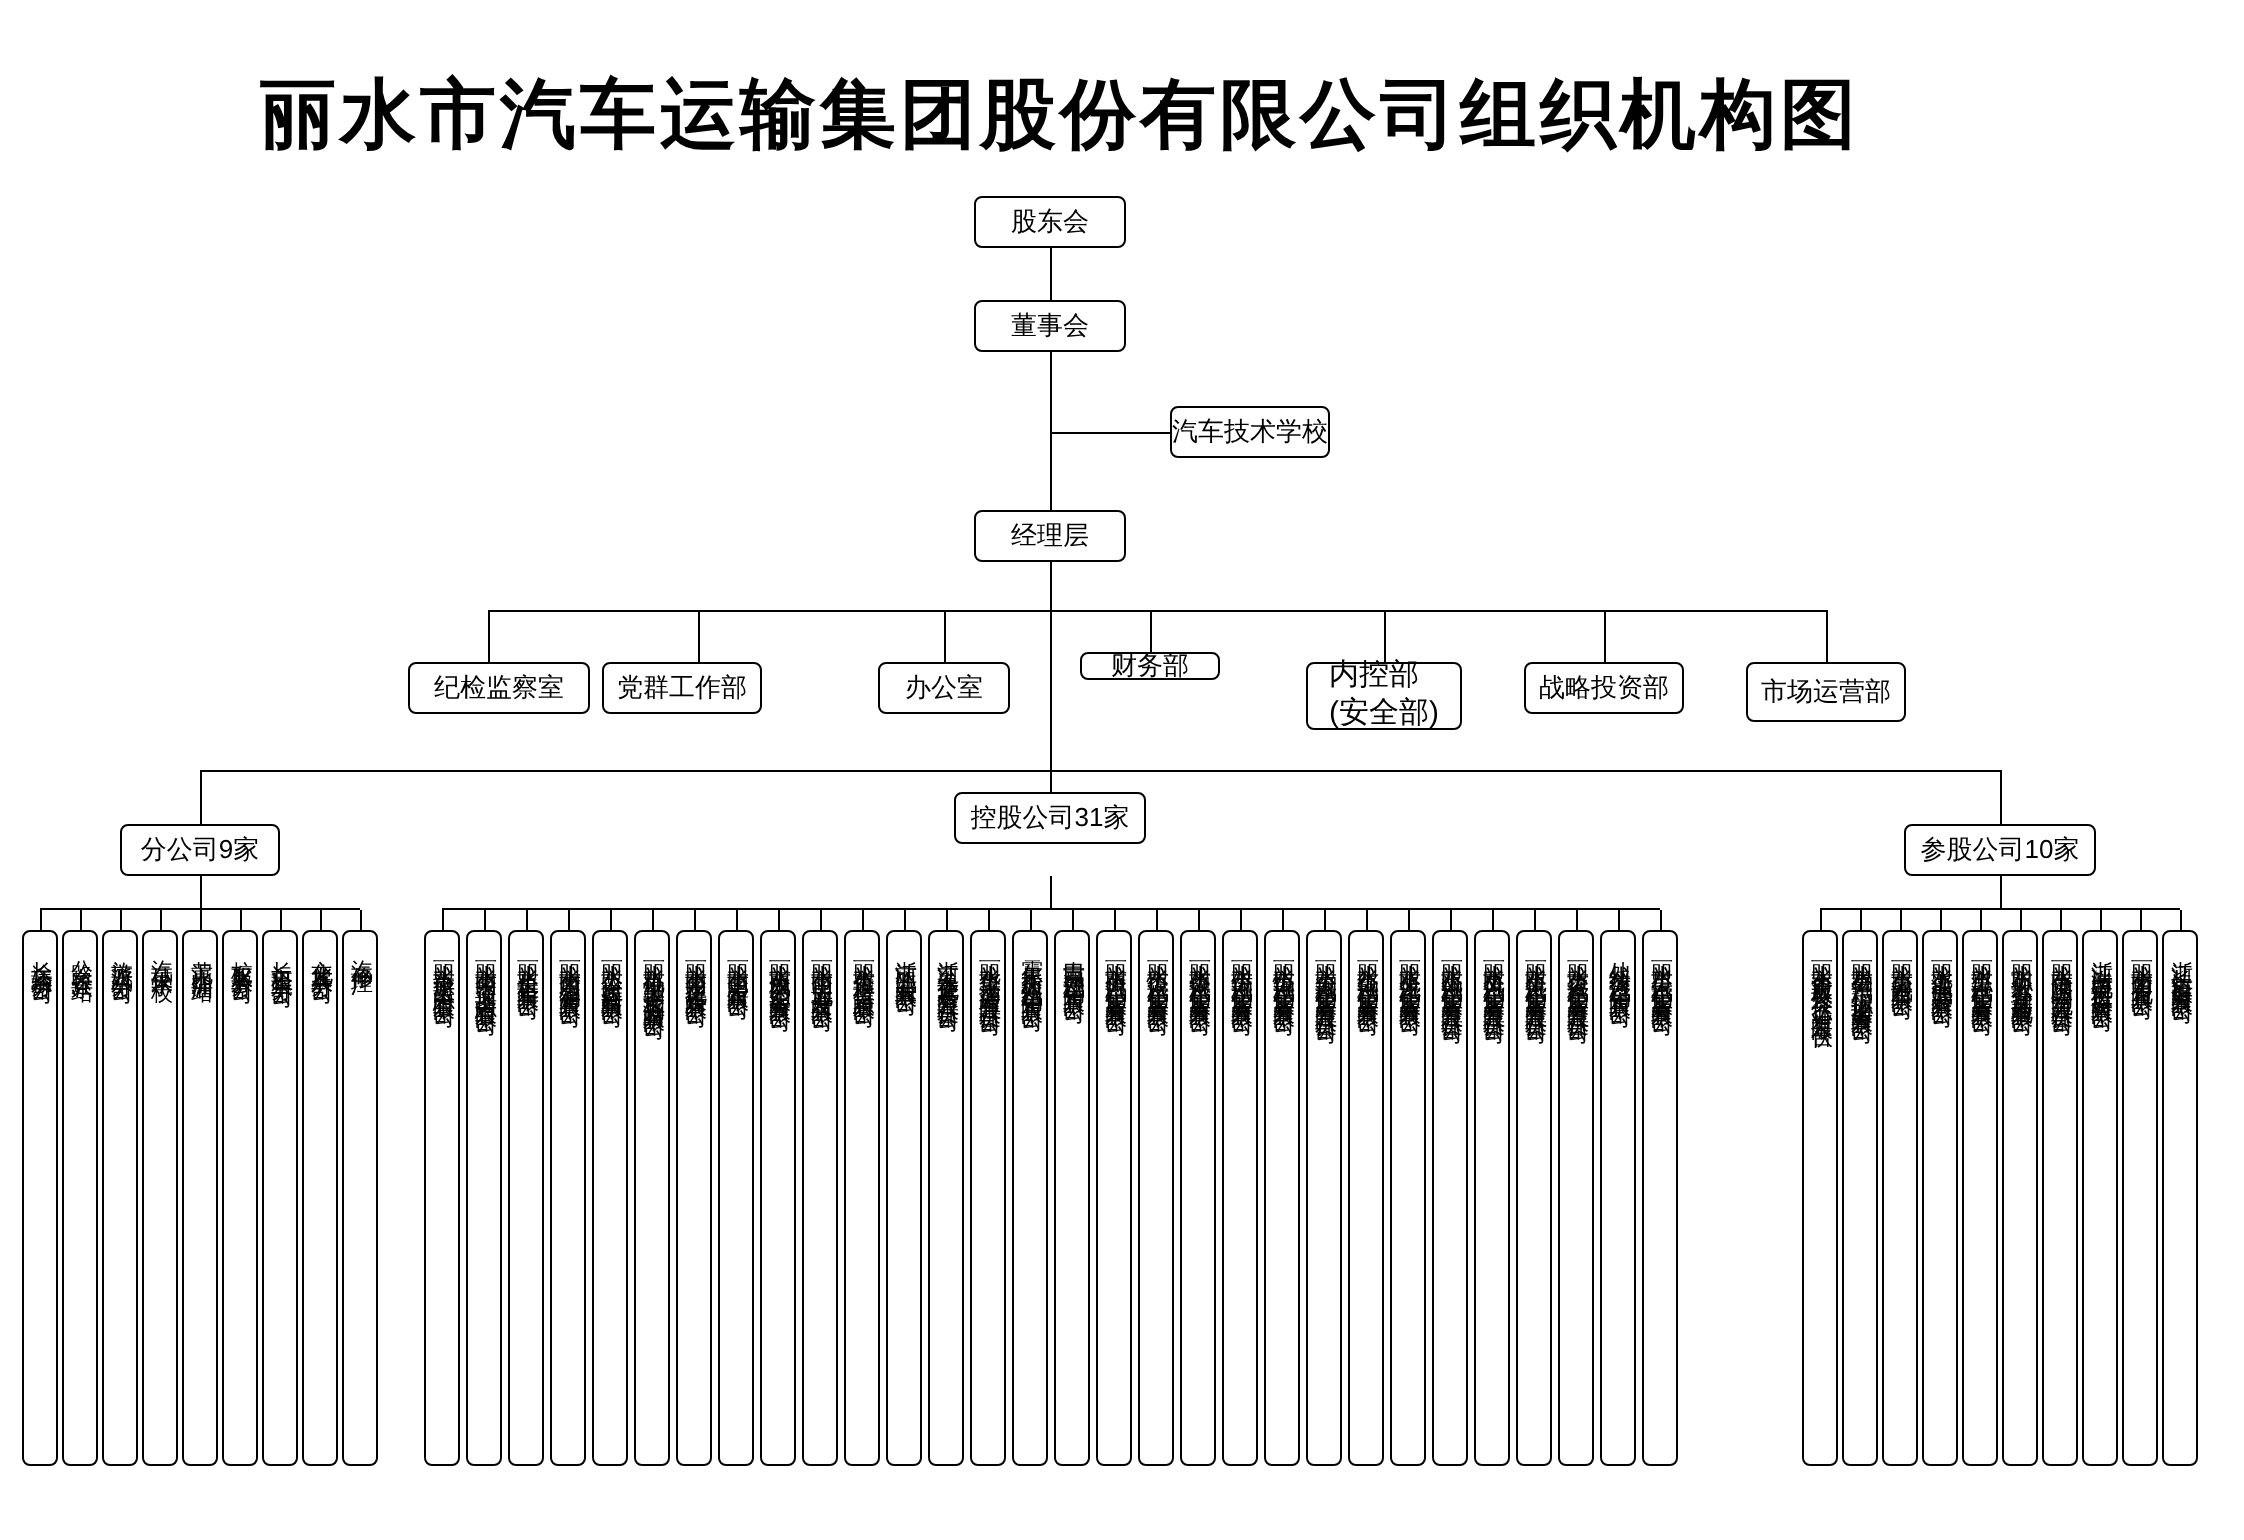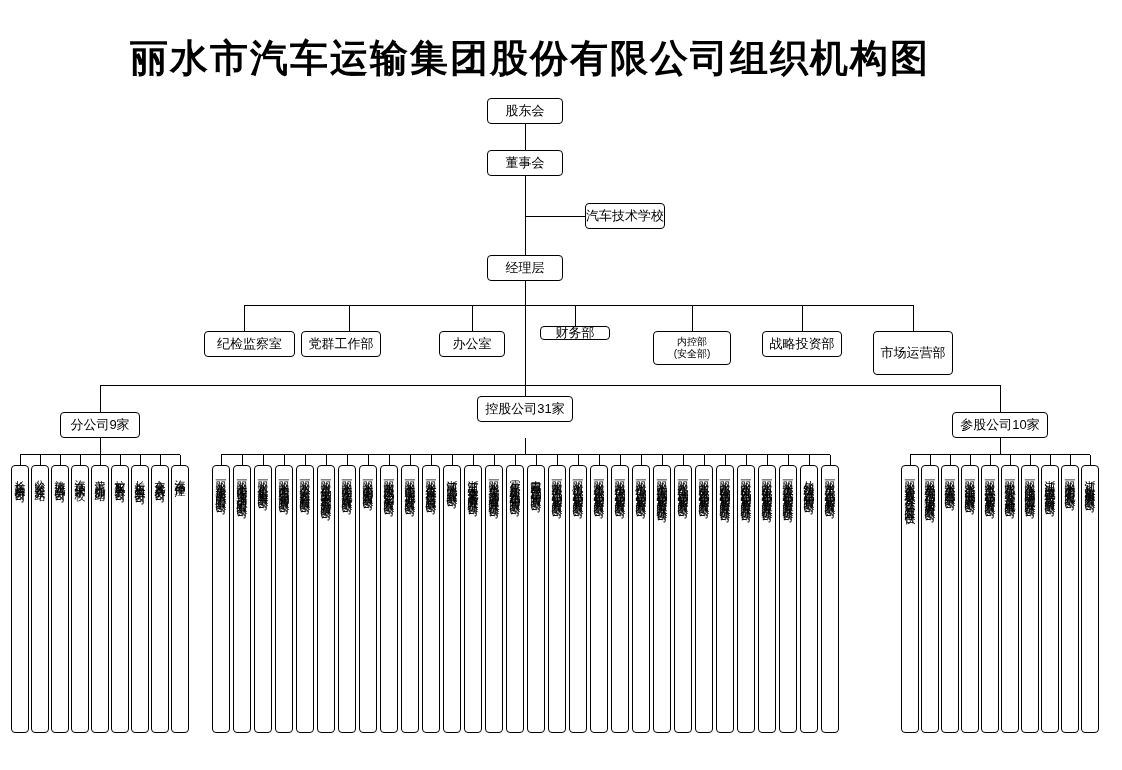--- a/index.html
+++ b/index.html
@@ -7,21 +7,21 @@
     position:relative;width:1122px;height:770px;background:#fff;color:#000;
     font-family:"Liberation Sans","DejaVu Sans",sans-serif;overflow:hidden;
   }
   .title{
     position:absolute;top:36px;left:0;width:1060px;text-align:center;
     font-size:38px;font-weight:700;letter-spacing:2px;line-height:44px;
   }
   .box{
     position:absolute;border:1px solid #000;border-radius:4px;background:#fff;
     display:flex;align-items:center;justify-content:center;
-    font-size:13px;text-align:center;white-space:pre-line;box-sizing:border-box;
+    font-size:13px;text-align:left;white-space:pre-line;box-sizing:border-box;
     line-height:1.25;
   }
   .line{position:absolute;background:#000;}
   .cols{position:absolute;display:flex;top:465px;}
   .col{
     box-sizing:border-box;width:18px;height:268px;border:1px solid #000;border-radius:4px;
     background:#fff;position:relative;
     writing-mode:vertical-rl;font-size:11px;line-height:16px;letter-spacing:2px;
     padding-top:5px;
   }
@@ -53,24 +53,24 @@
   <div class="line" style="left:472px;top:305px;width:1px;height:26px"></div>
   <div class="line" style="left:575px;top:305px;width:1px;height:26px"></div>
   <div class="line" style="left:692px;top:305px;width:1px;height:26px"></div>
   <div class="line" style="left:802px;top:305px;width:1px;height:26px"></div>
   <div class="line" style="left:913px;top:305px;width:1px;height:26px"></div>
 
   <div class="box" style="left:204px;top:331px;width:91px;height:26px">纪检监察室</div>
   <div class="box" style="left:301px;top:331px;width:80px;height:26px">党群工作部</div>
   <div class="box" style="left:439px;top:331px;width:66px;height:26px">办公室</div>
   <div class="box" style="left:540px;top:326px;width:70px;height:14px">财务部</div>
-  <div class="box" style="left:653px;top:331px;width:78px;height:34px;font-size:10px">内控部
+  <div class="box" style="left:653px;top:331px;width:78px;height:34px;font-size:15px">内控部
 (安全部)</div>
   <div class="box" style="left:762px;top:331px;width:80px;height:26px">战略投资部</div>
-  <div class="box" style="left:873px;top:331px;width:80px;height:44px">市场运营部</div>
+  <div class="box" style="left:873px;top:331px;width:80px;height:30px">市场运营部</div>
 
   <div class="line" style="left:100px;top:385px;width:900px;height:1px"></div>
   <div class="line" style="left:100px;top:385px;width:1px;height:27px"></div>
   <div class="line" style="left:1000px;top:385px;width:1px;height:27px"></div>
 
   <div class="box" style="left:60px;top:412px;width:80px;height:26px">分公司9家</div>
   <div class="box" style="left:477px;top:396px;width:96px;height:26px">控股公司31家</div>
   <div class="box" style="left:952px;top:412px;width:96px;height:26px">参股公司10家</div>
 
   <div class="line" style="left:100px;top:438px;width:1px;height:16px"></div>

